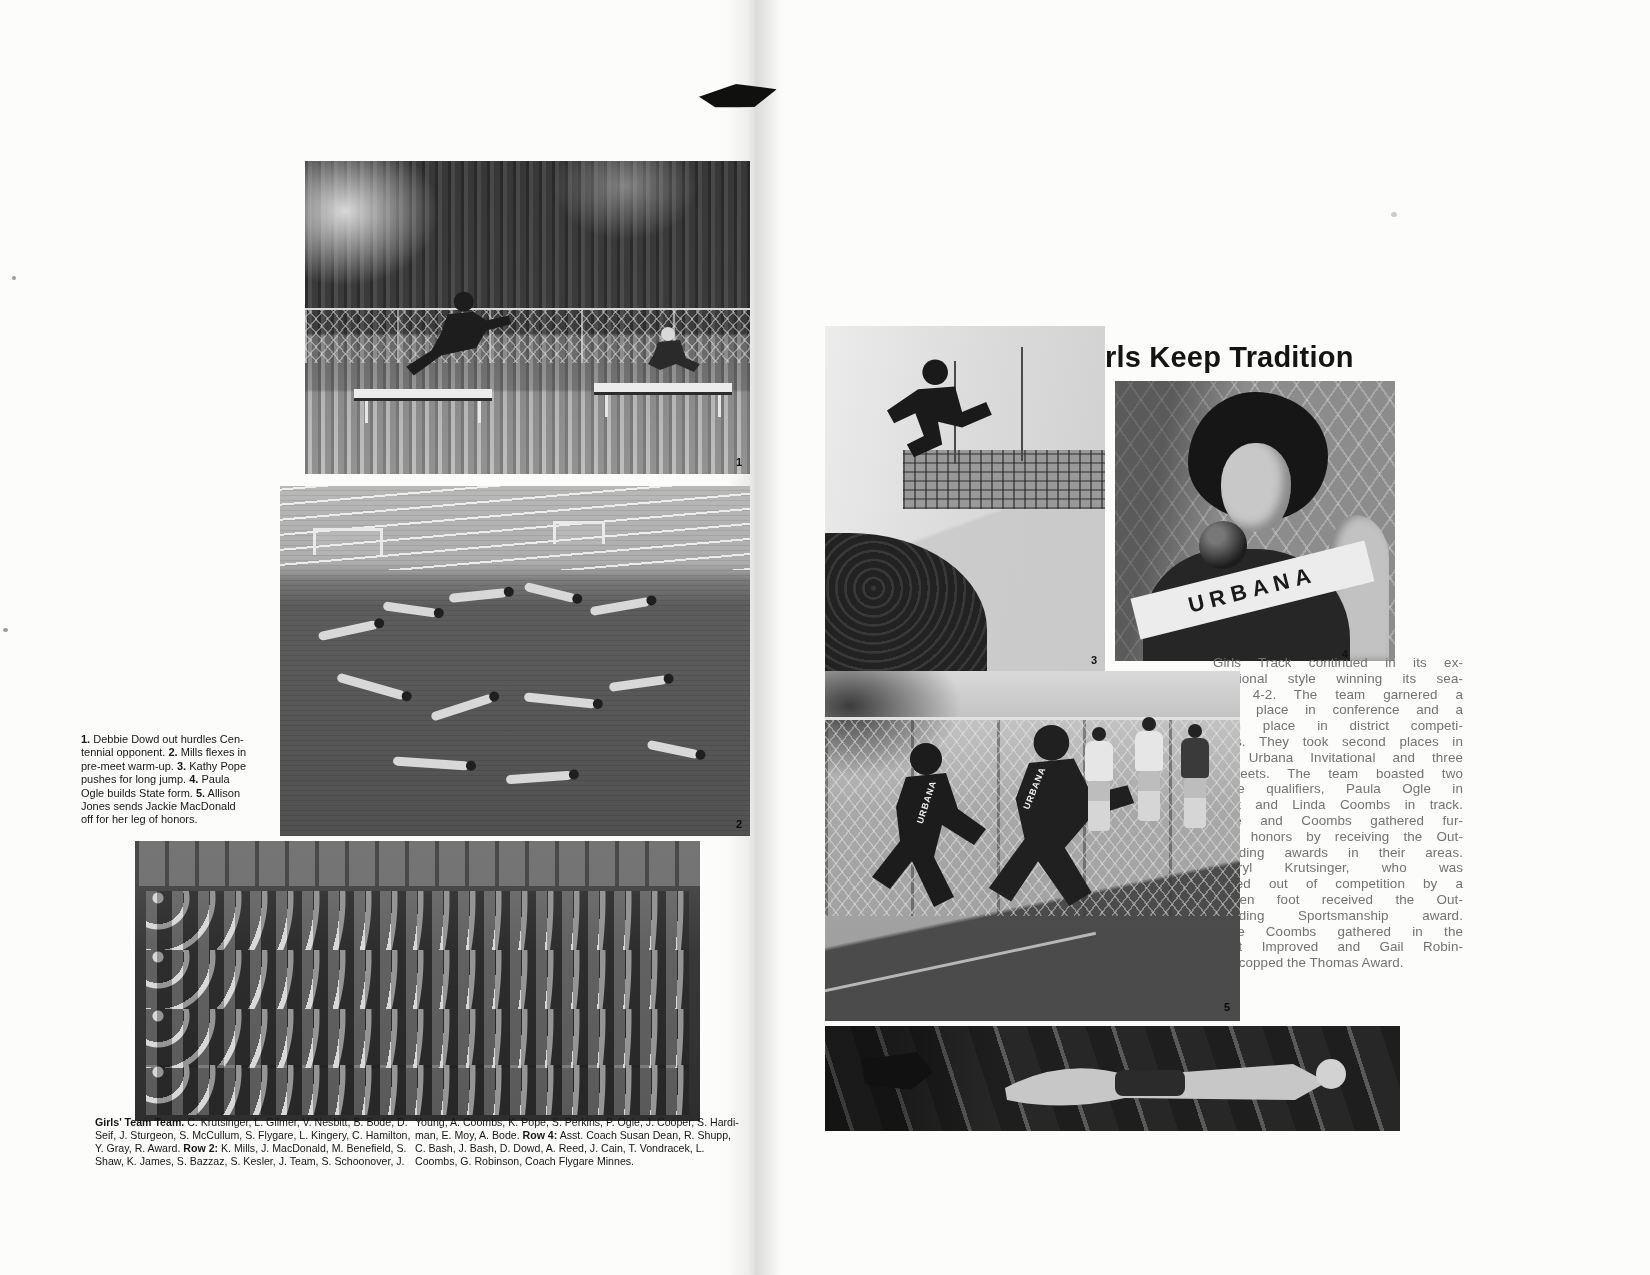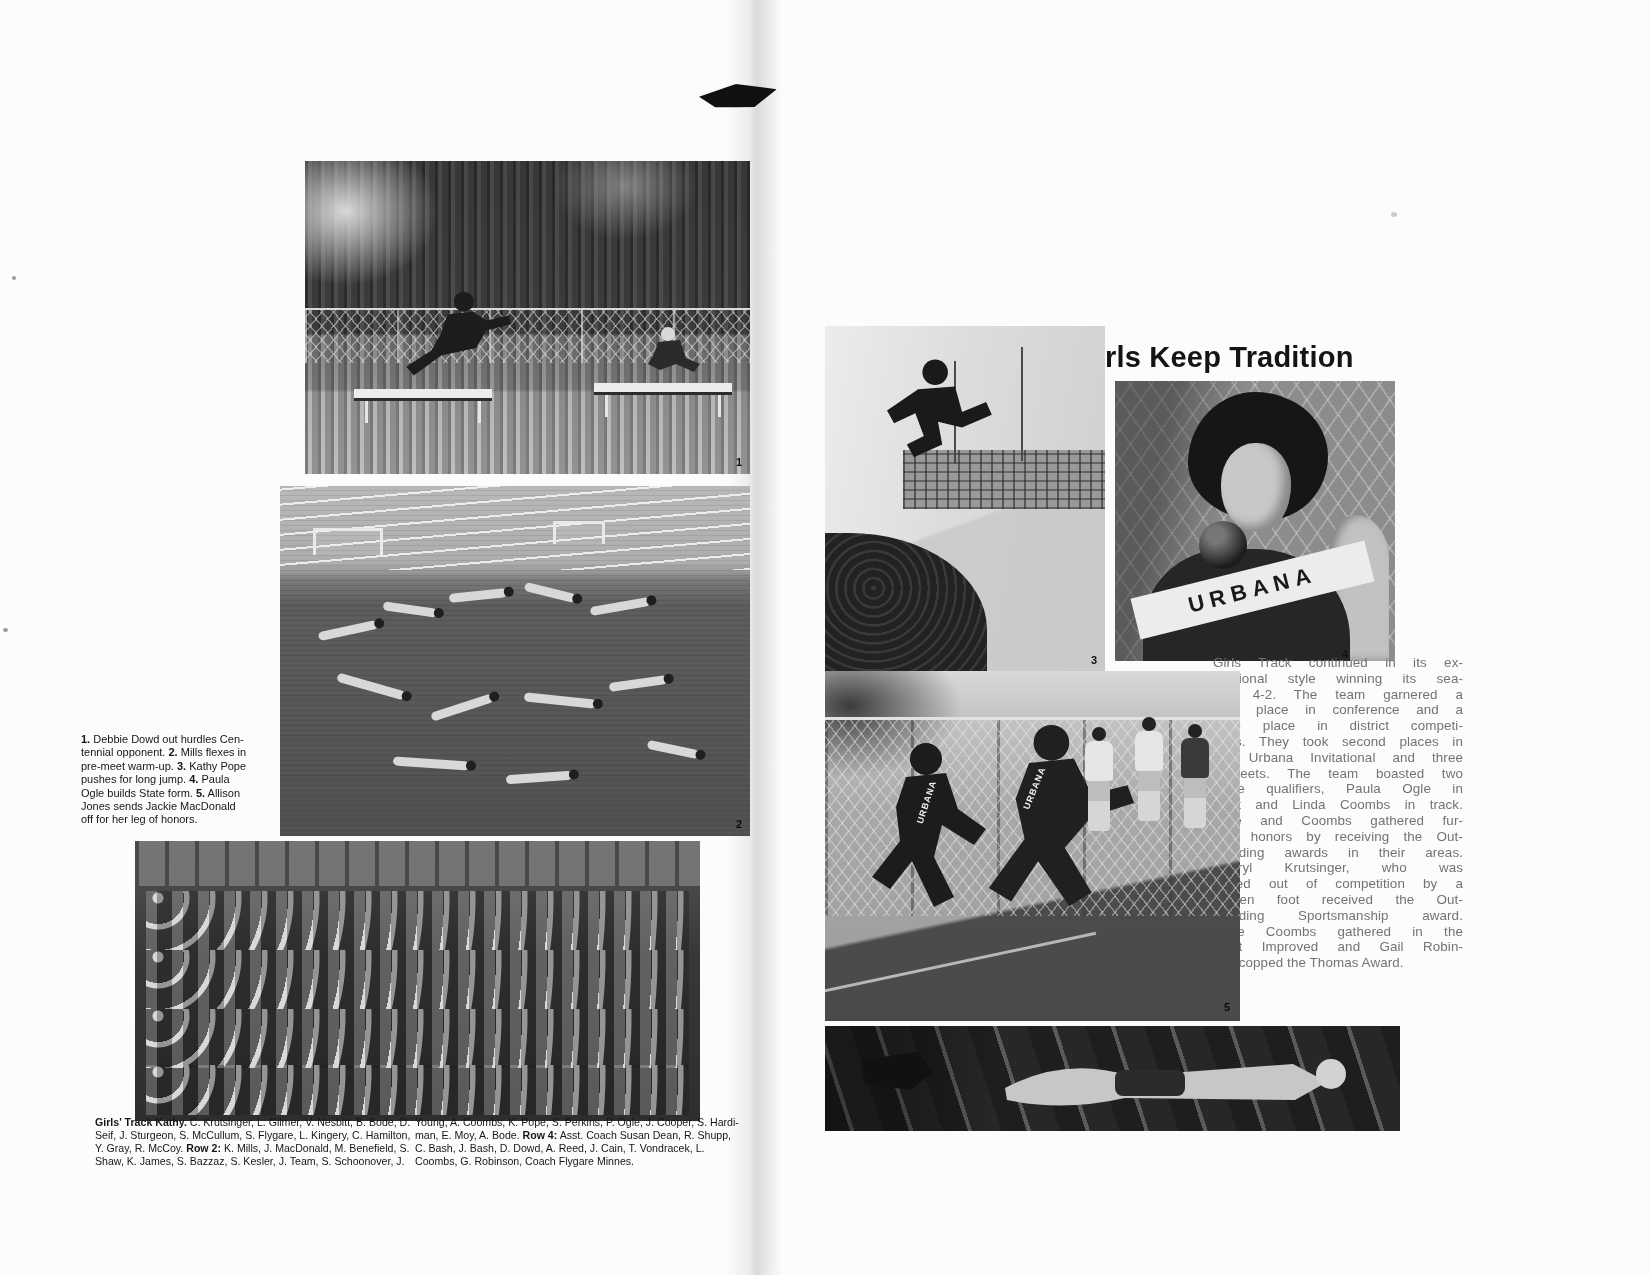--- a/index.html
+++ b/index.html
@@ -193,23 +193,23 @@
       <div class="cap-line"><span class="b">1.</span><span> Debbie Dowd out hurdles Cen-</span></div>
       <div class="cap-line"><span>tennial opponent. </span><span class="b">2.</span><span> Mills flexes in</span></div>
       <div class="cap-line"><span>pre-meet warm-up. </span><span class="b">3.</span><span> Kathy Pope</span></div>
       <div class="cap-line"><span>pushes for long jump. </span><span class="b">4.</span><span> Paula</span></div>
       <div class="cap-line"><span>Ogle builds State form. </span><span class="b">5.</span><span> Allison</span></div>
       <div class="cap-line"><span>Jones sends Jackie MacDonald</span></div>
       <div class="cap-line"><span>off for her leg of honors.</span></div>
     </div>
 
   <div class="cap team-cap" id="team-cap-col1">
-      <div class="cap-line"><span class="b">Girls' Track Kathy.</span><span> C. Krutsinger, L. Gilmer, V. Nesbitt, B. Bode, D.</span></div>
+      <div class="cap-line"><span class="b">Girls' Team Team.</span><span> C. Krutsinger, L. Gilmer, V. Nesbitt, B. Bode, D.</span></div>
       <div class="cap-line"><span>Seif, J. Sturgeon, S. McCullum, S. Flygare, L. Kingery, C. Hamilton,</span></div>
-      <div class="cap-line"><span>Y. Gray, R. McCoy. </span><span class="b">Row 2:</span><span> K. Mills, J. MacDonald, M. Benefield, S.</span></div>
+      <div class="cap-line"><span>Y. Gray, R. Award. </span><span class="b">Row 2:</span><span> K. Mills, J. MacDonald, M. Benefield, S.</span></div>
       <div class="cap-line"><span>Shaw, K. James, S. Bazzaz, S. Kesler, J. Team, S. Schoonover, J.</span></div>
     </div>
   <div class="cap team-cap" id="team-cap-col2">
       <div class="cap-line"><span>Young, A. Coombs, K. Pope, S. Perkins, P. Ogle, J. Cooper, S. Hardi-</span></div>
       <div class="cap-line"><span>man, E. Moy, A. Bode. </span><span class="b">Row 4:</span><span> Asst. Coach Susan Dean, R. Shupp,</span></div>
       <div class="cap-line"><span>C. Bash, J. Bash, D. Dowd, A. Reed, J. Cain, T. Vondracek, L.</span></div>
       <div class="cap-line"><span>Coombs, G. Robinson, Coach Flygare Minnes.</span></div>
     </div>
 
   <h1 id="headline">Girls Keep Tradition</h1>

